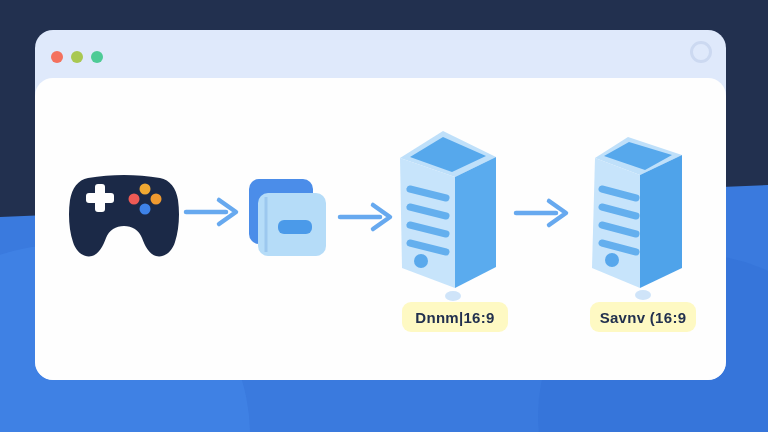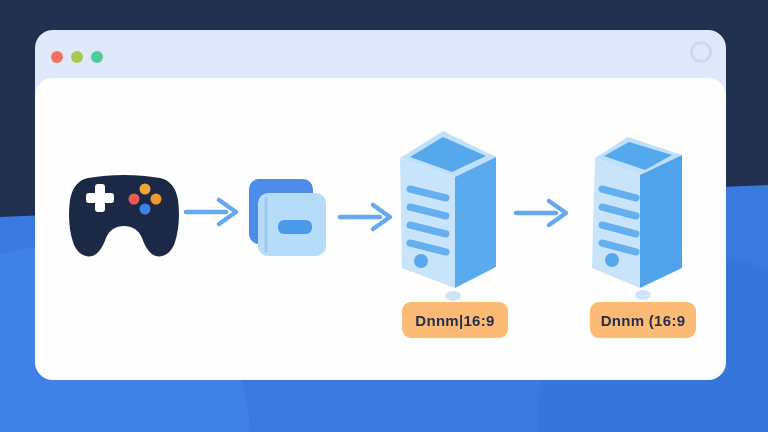--- a/index.html
+++ b/index.html
@@ -38,22 +38,22 @@
     border:3px solid #ccd9f1;border-radius:50%;
   }
   .content{
     position:absolute;top:48px;left:0;right:0;bottom:0;
     background:#fefefe;border-radius:18px;
   }
   
   .diagram-svg{position:absolute;left:0;top:0;width:768px;height:432px;pointer-events:none;}
   
   .badge{
-    position:absolute;height:36px;display:flex;align-items:center;justify-content:center;
-    background:#fdba74;border-radius:9px;color:#22304e;
+    position:absolute;height:30px;display:flex;align-items:center;justify-content:center;
+    background:#fef9c3;border-radius:9px;color:#22304e;
     font-weight:bold;font-size:15px;letter-spacing:.3px;
   }
   .badge-a{left:402px;top:302px;width:106px;}
   .badge-b{left:590px;top:302px;width:106px;}
 </style>
 </head>
 <body>
 
 <div class="bg-blue"></div>
 <div class="bg-blob-left"></div>
@@ -133,13 +133,13 @@
       <line x1="602" y1="207" x2="636" y2="216"></line>
       <line x1="602" y1="225" x2="636" y2="234"></line>
       <line x1="602" y1="243" x2="636" y2="252"></line>
     </g>
     <circle cx="612" cy="260" r="7" fill="#57a7ec"></circle>
     <ellipse cx="643" cy="295" rx="8" ry="5" fill="#cfe4f9"></ellipse>
   </g>
 </svg>
 
 <div class="badge badge-a">Dnnm|16:9</div>
-<div class="badge badge-b">Dnnm (16:9</div>
+<div class="badge badge-b">Savnv (16:9</div>
 
 </body></html>

